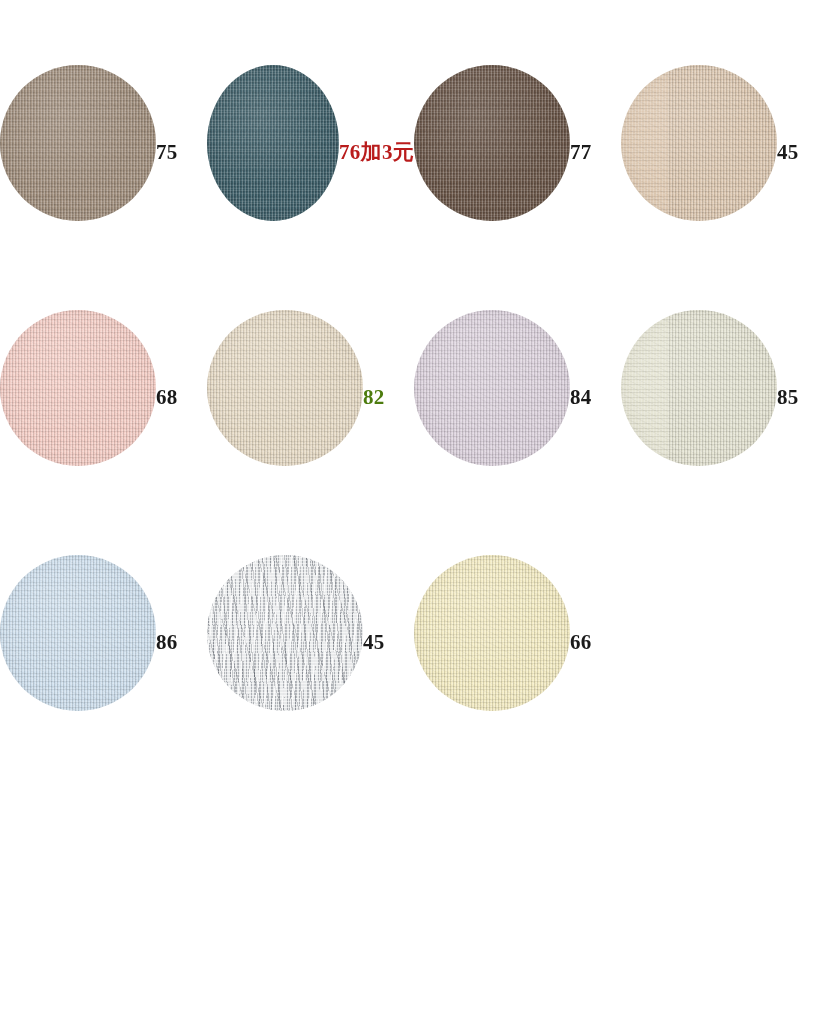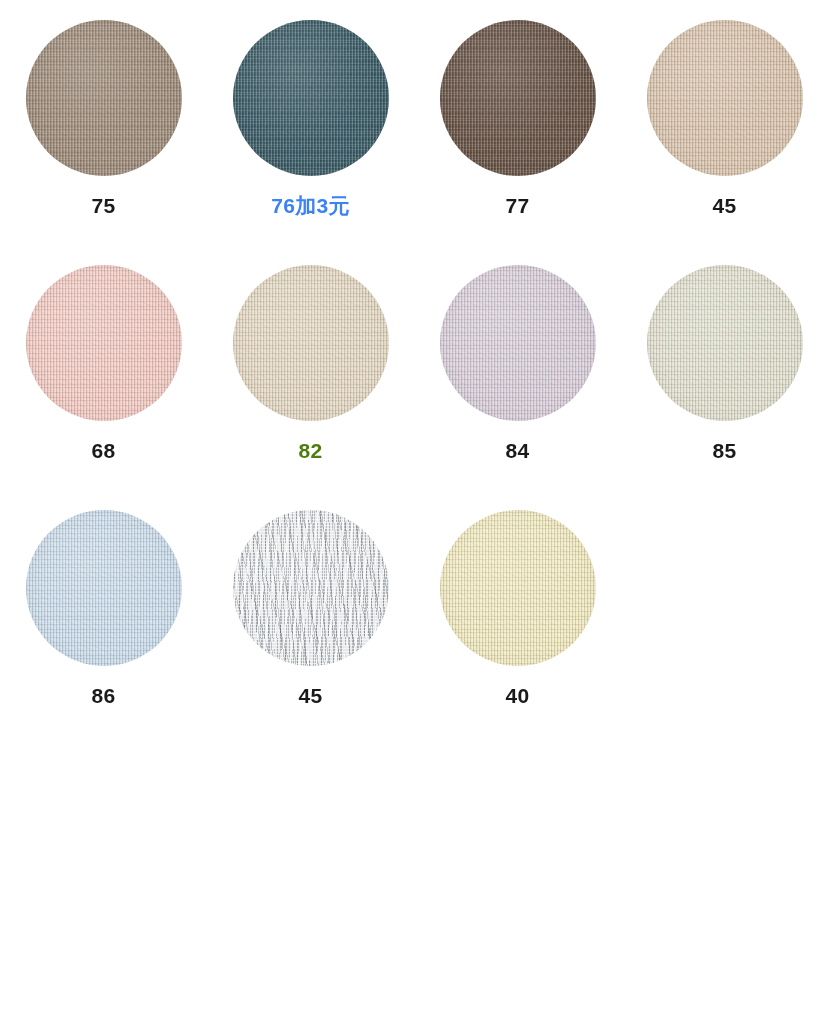--- a/index.html
+++ b/index.html
@@ -18,23 +18,24 @@
   #swatch-grid {
     display: grid;
     grid-template-columns: repeat(4, 207px);
     grid-auto-rows: 245px;
     padding: 20px 0 0 0;
     box-sizing: border-box;
   }
 
   .swatch-cell {
     display: flex;
-    flex-direction: column;
+    flex-direction: row;
     align-items: center;
     justify-content: flex-start;
+    font-family: Liberation Serif, serif;
   }
 
   .swatch-disc {
     width: 156px;
     height: 156px;
     border-radius: 50%;
     position: relative;
     overflow: hidden;
     background-color: #cccccc;
     box-shadow: inset 0 0 18px rgba(0,0,0,0.045);
@@ -152,21 +153,21 @@
       </div>
       <div class="swatch-label" style="color: rgb(26, 26, 26);">75</div>
     </div>
     <div class="swatch-cell">
       <div class="swatch-disc" style="background-color: rgb(62, 95, 105);">
         <div class="tex-wale"></div>
         <div class="tex-course"></div>
         <div class="tex-speck"></div>
         <div class="tex-shade"></div>
       </div>
-      <div class="swatch-label" style="color: #3b82f6;">76加3元</div>
+      <div class="swatch-label" style="color: #b91c1c;">76加3元</div>
     </div>
     <div class="swatch-cell">
       <div class="swatch-disc" style="background-color: rgb(106, 86, 72);">
         <div class="tex-wale"></div>
         <div class="tex-course"></div>
         <div class="tex-speck"></div>
         <div class="tex-shade"></div>
       </div>
       <div class="swatch-label" style="color: rgb(26, 26, 26);">77</div>
     </div>
@@ -233,15 +234,15 @@
       </div>
       <div class="swatch-label" style="color: rgb(26, 26, 26);">45</div>
     </div>
     <div class="swatch-cell">
       <div class="swatch-disc" style="background-color: rgb(244, 236, 195);">
         <div class="tex-wale"></div>
         <div class="tex-course"></div>
         <div class="tex-speck"></div>
         <div class="tex-shade"></div>
       </div>
-      <div class="swatch-label" style="color: rgb(26, 26, 26);">40</div>
+      <div class="swatch-label" style="color: rgb(26, 26, 26);">66</div>
     </div>
   </div>
 
 </body></html>

